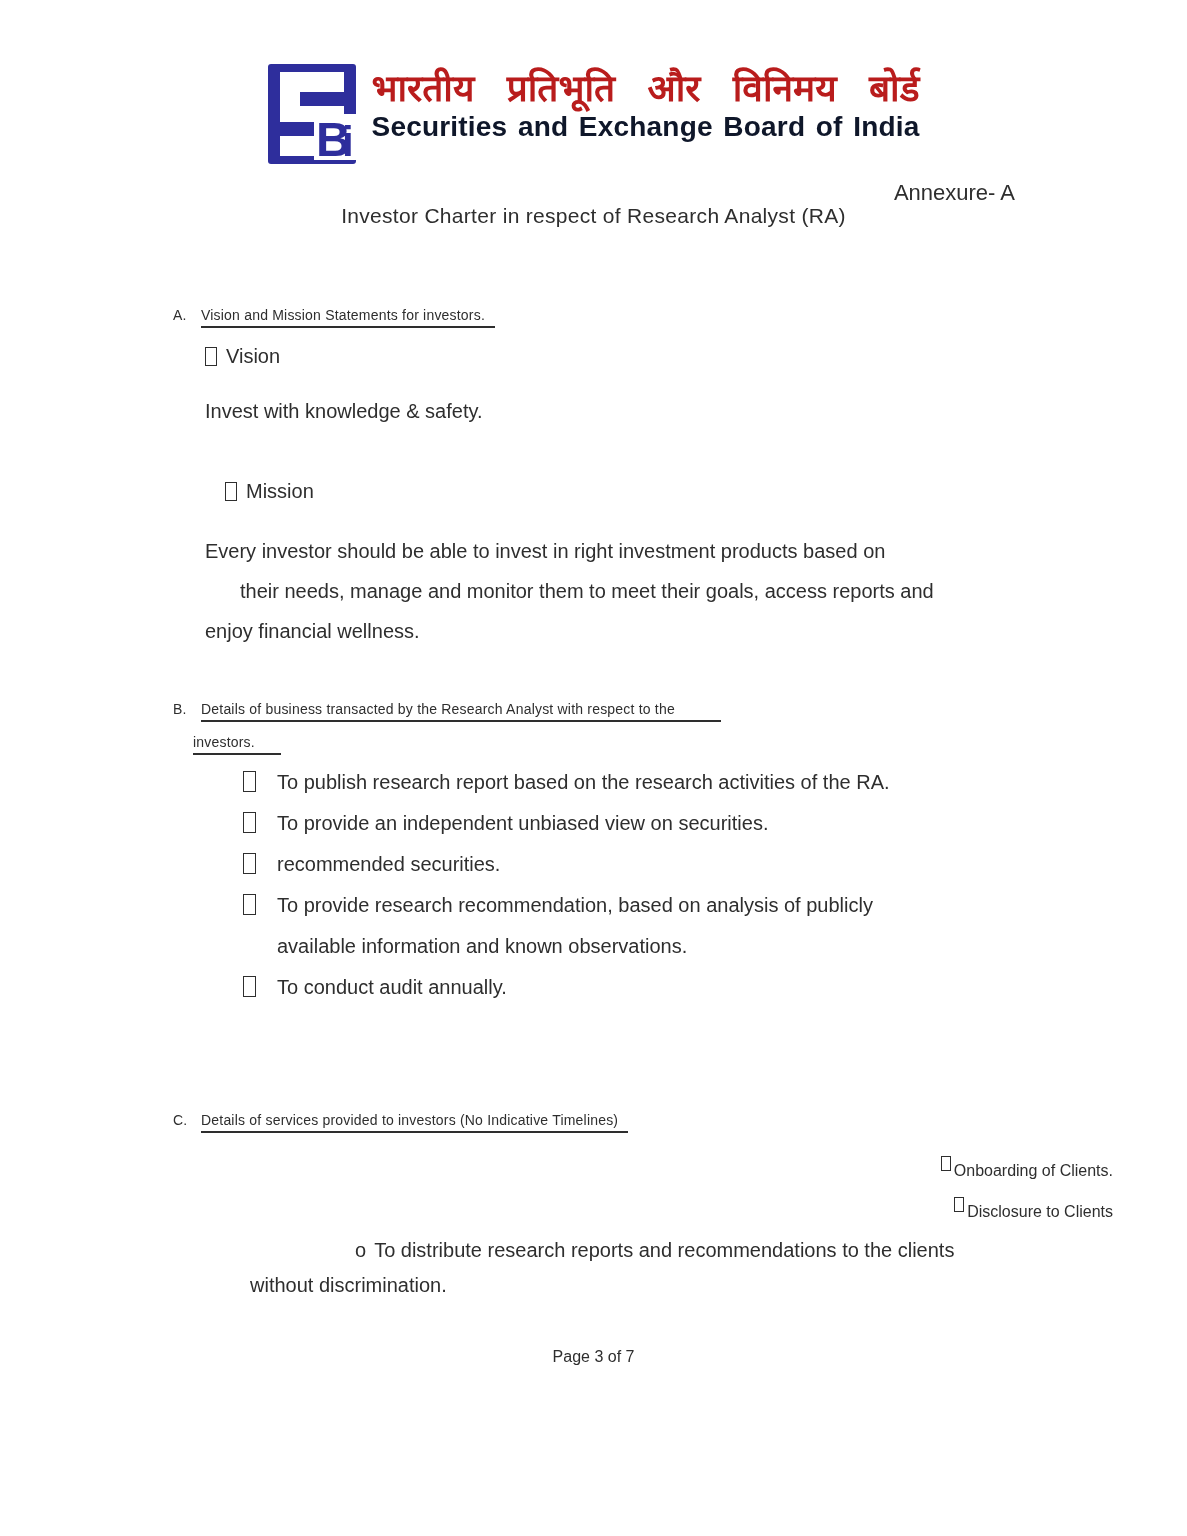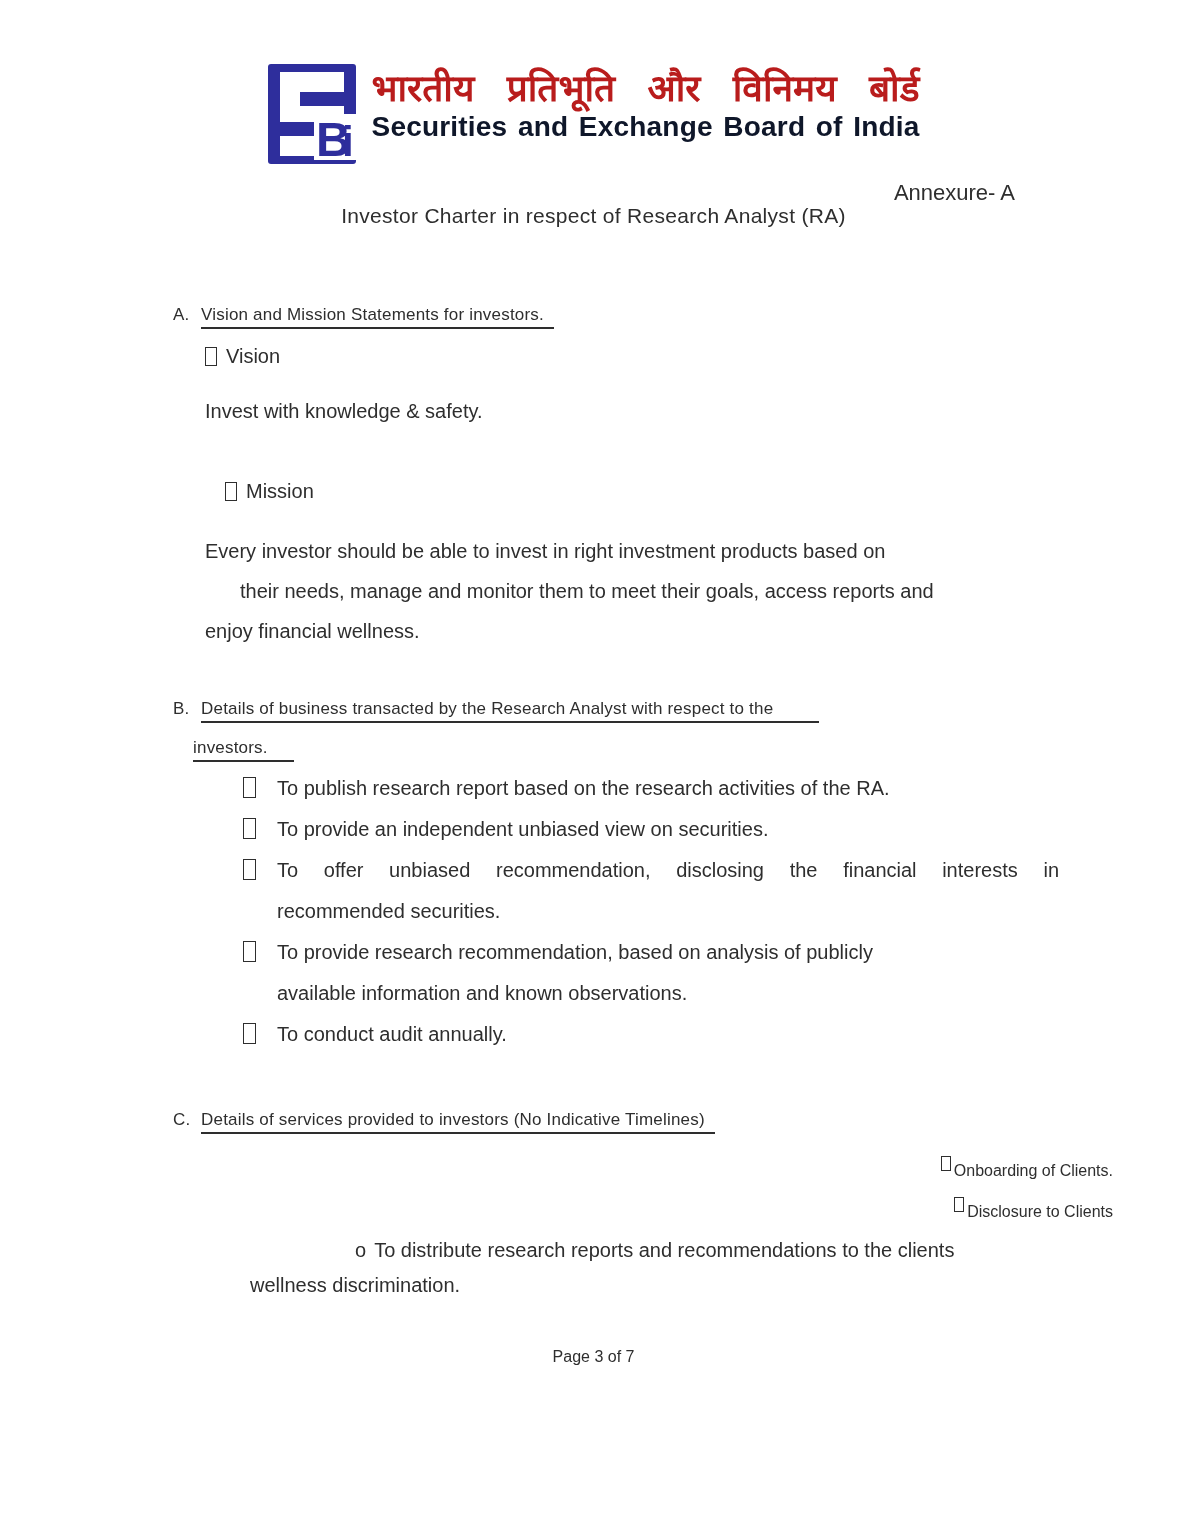--- a/index.html
+++ b/index.html
@@ -33,26 +33,26 @@
   
   .annexure { position:absolute; top:180px; right:172px; font-size:22px; }
   .doc-title { position:absolute; top:204px; left:0; width:100%; text-align:center; font-size:21px; letter-spacing:0.3px; }
 
   
   .sec { position:absolute; left:173px; width:940px; }
   .sec-a { top:301px; }
   .sec-b { top:695px; }
   .sec-c { top:1106px; }
 
-  .sec-heading { font-size:17px; line-height:28px; letter-spacing:0.2px; }
+  .sec-heading { font-size:14px; line-height:28px; letter-spacing:0.2px; }
   .letter { display:inline-block; width:28px; }
   .hul { border-bottom:2px solid #2e2e2e; padding-bottom:3px; padding-right:10px; }
   .hul-b1 { padding-right:46px; }
   .hul-b2 { padding-right:26px; }
-  .sec-heading.l2 { margin-left:20px; margin-top:11px; }
+  .sec-heading.l2 { margin-left:20px; margin-top:5px; }
 
   
   .tofu { display:inline-block; width:12px; height:19px; border:1.5px solid #2e2e2e; margin-right:9px; vertical-align:-3px; }
   .b-tofu { display:inline-block; width:13px; height:21px; border:1.5px solid #2e2e2e; }
   .tofu-sm { display:inline-block; width:10px; height:15px; border:1.5px solid #2e2e2e; vertical-align:5px; margin-right:3px; }
 
   
   .vision-line  { margin-top:14px; margin-left:32px; font-size:20px; line-height:26px; }
   .invest-line  { margin-top:29px; margin-left:32px; font-size:20px; line-height:26px; }
   .mission-line { margin-top:54px; margin-left:32px; font-size:20px; line-height:26px;padding-left:20px; }
@@ -140,21 +140,20 @@
       </div>
       <div class="b-row">
         <span class="b-tofu-col"><span class="b-tofu"></span></span>
         <div class="b-text">
             <div>To provide an independent unbiased view on securities.</div>
           </div>
       </div>
       <div class="b-row">
         <span class="b-tofu-col"><span class="b-tofu"></span></span>
         <div class="b-text">
-          <div class="stretch">To offer unbiased recommendation, disclosing the financial interests in</div>
           <div>recommended securities.</div>
         </div>
       </div>
       <div class="b-row">
         <span class="b-tofu-col"><span class="b-tofu"></span></span>
         <div class="b-text">
           <div>To provide research recommendation, based on analysis of publicly</div>
           <div>available information and known observations.</div>
         </div>
       </div>
@@ -176,19 +175,19 @@
         <span class="tofu-sm"></span><span>Onboarding of Clients.</span>
       </div>
       <div>
         <span class="tofu-sm"></span><span>Disclosure to Clients</span>
       </div>
     </div>
     <div class="c-sub">
       <div class="c-sub-l1">
         <span class="c-sub-marker">o</span><span>To distribute research reports and recommendations to the clients</span>
       </div>
-      <div class="c-sub-l2">wellness discrimination.</div>
+      <div class="c-sub-l2">without discrimination.</div>
     </div>
   </section>
 
   <footer class="footer">Page 3 of 7</footer>
 
 </div>
 
 </body></html>

